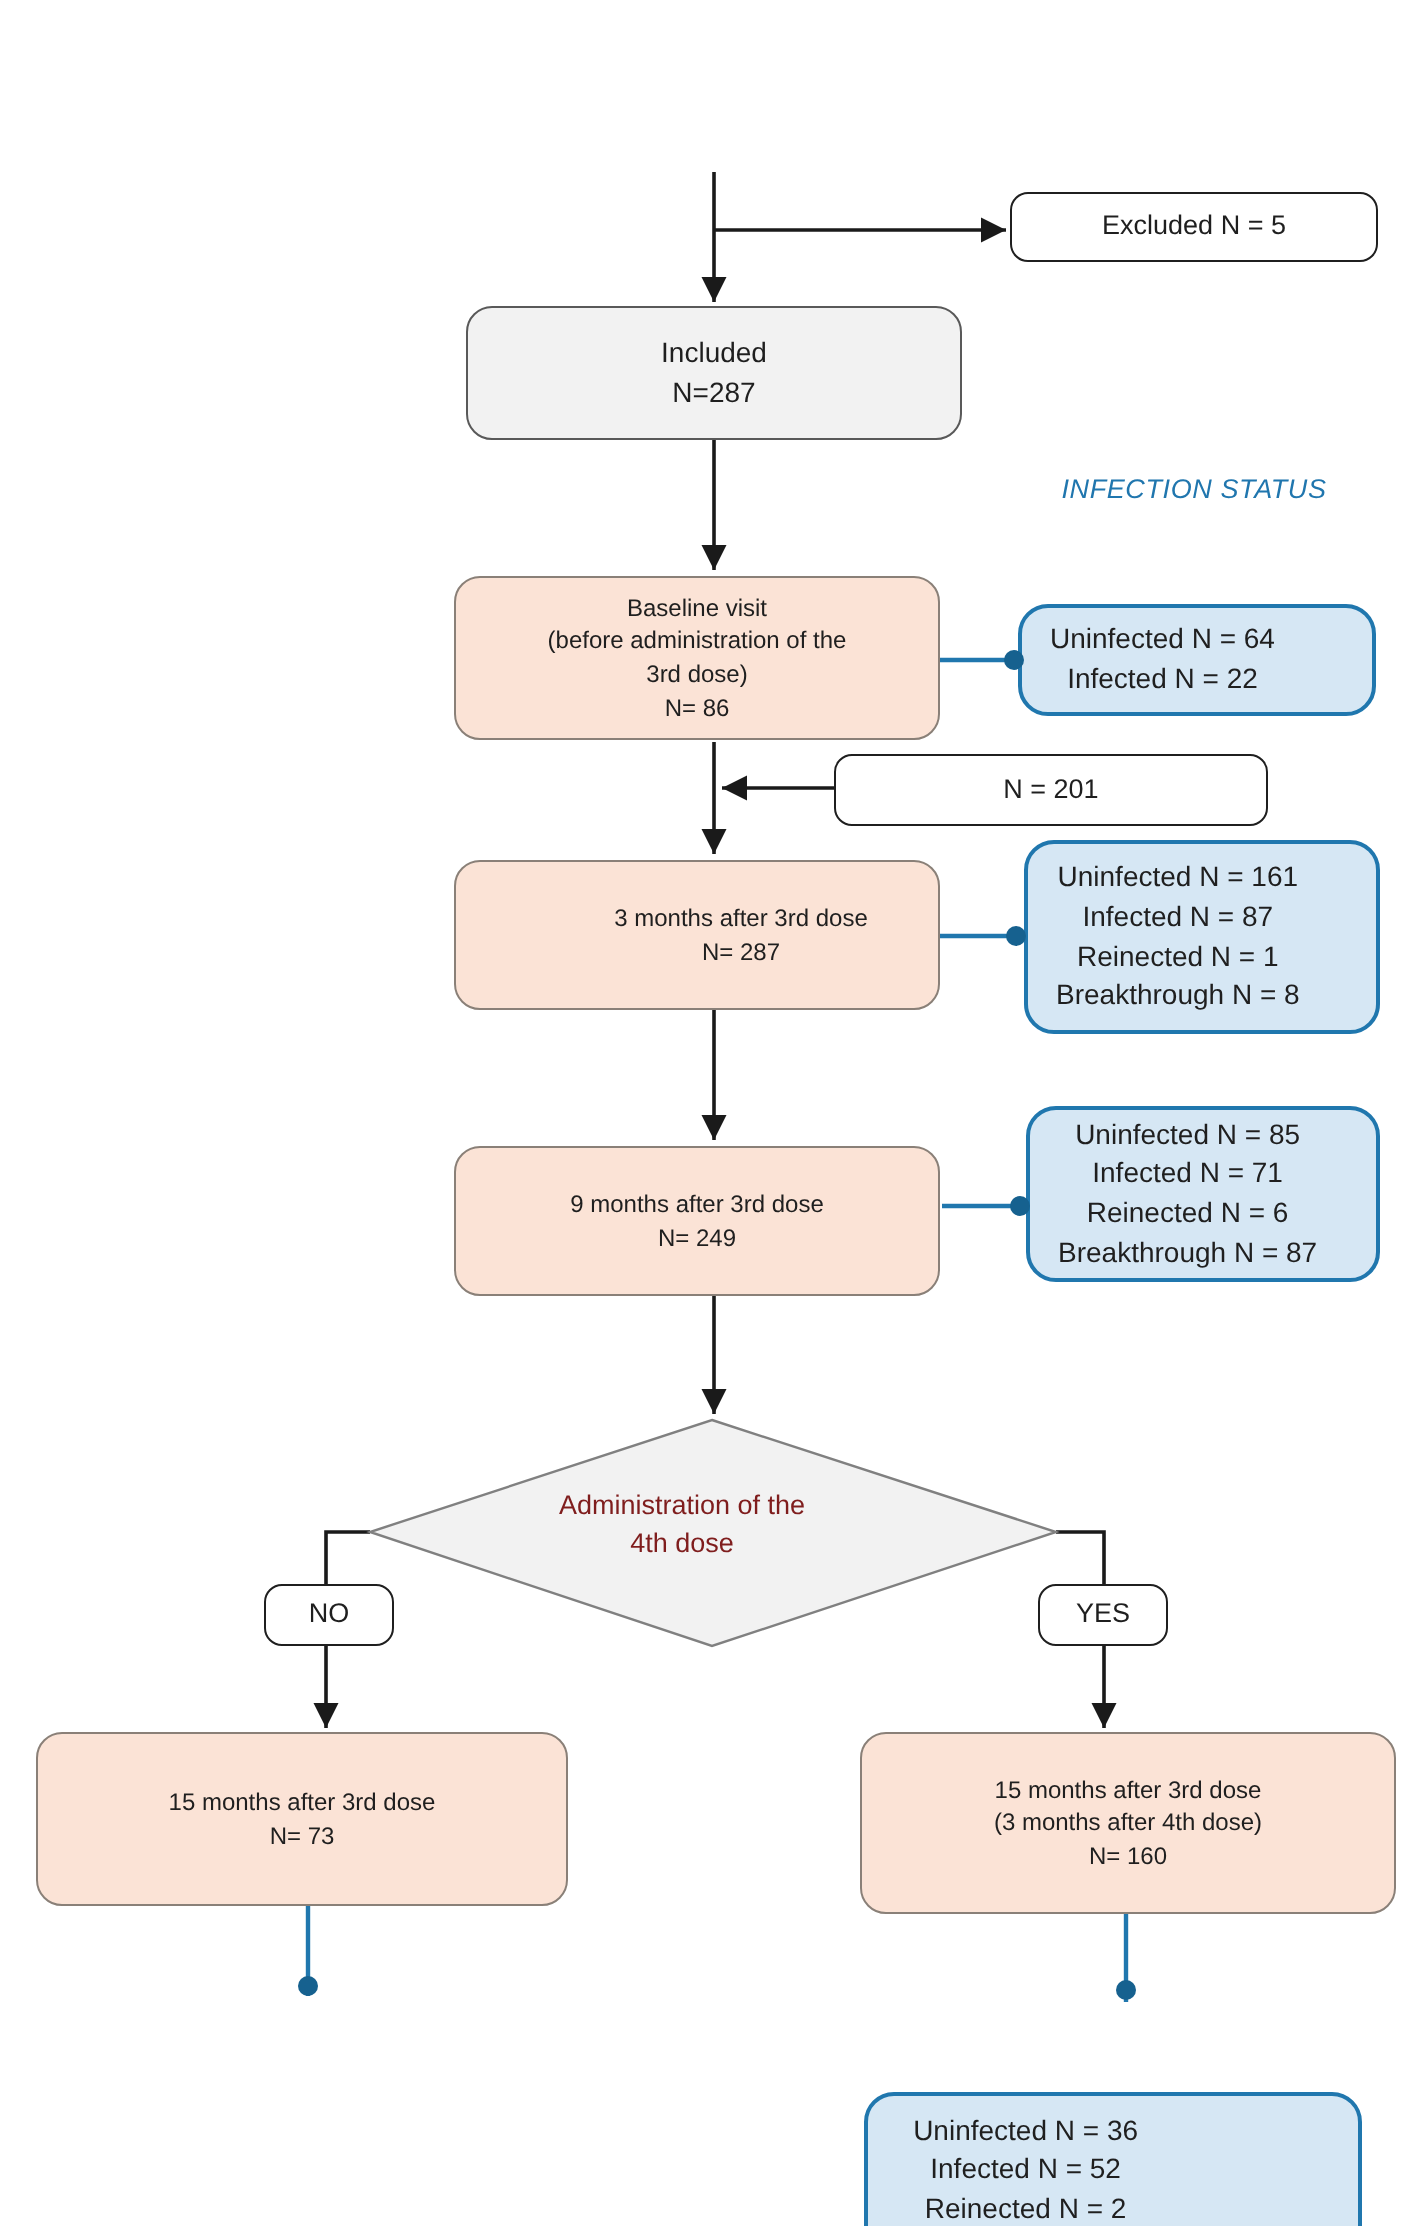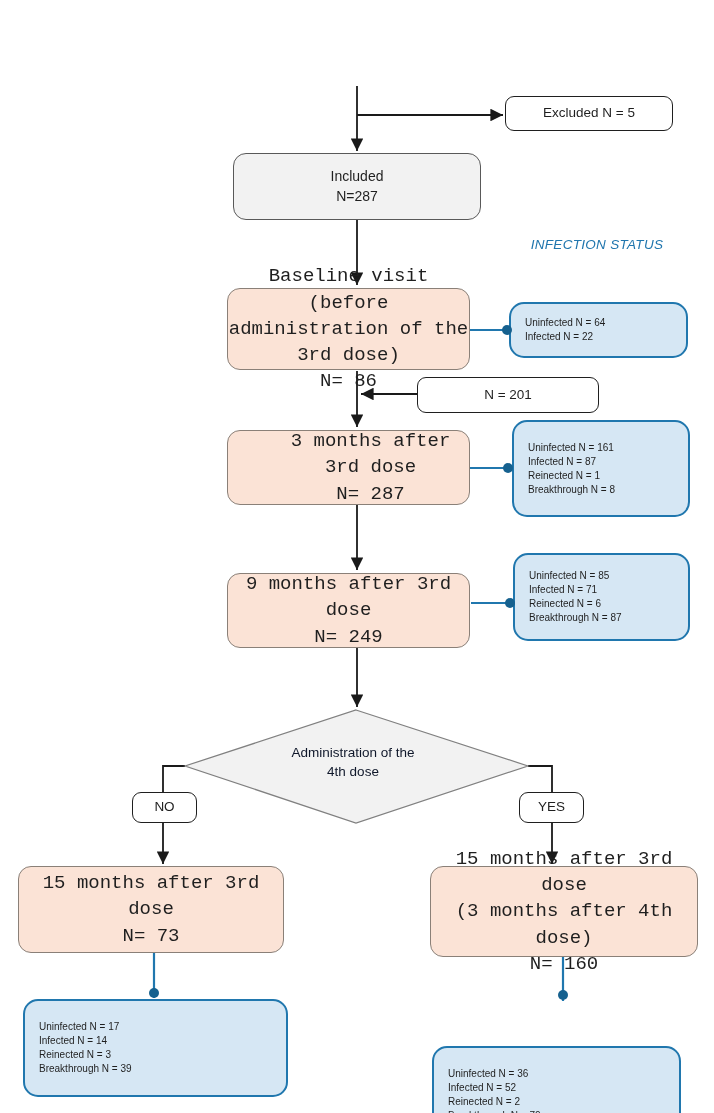--- a/index.html
+++ b/index.html
@@ -6,27 +6,27 @@
   body{width:714px;height:1113px;position:relative;font-family:"Liberation Sans",sans-serif;}
   .canvas{position:absolute;left:0;top:0;width:714px;height:1113px;}
   svg.wires{position:absolute;left:0;top:0;z-index:0;pointer-events:none;}
   .node{position:absolute;box-sizing:border-box;display:flex;align-items:center;justify-content:center;
         text-align:center;white-space:pre-line;color:#1f1f1f;z-index:1;}
   .gray{background:var(--gray-fill);border:1.5px solid var(--gray-border);border-radius:13px;
         font-size:14px;line-height:1.4;}
   .white{background:#ffffff;border:1.7px solid var(--black-border);border-radius:9px;
         font-size:13.5px;line-height:1.2;}
   .peach{background:var(--peach-fill);border:1.4px solid var(--peach-border);border-radius:13px;
-        font-size:19px;line-height:1.38;font-family:Liberation Mono, monospace;}
+        font-size:12px;line-height:1.38;}
   .blue{background:var(--blue-fill);border:2px solid var(--blue-border);border-radius:15px;
-        font-size:10px;line-height:1.4;justify-content:flex-start;text-align:left;
+        font-size:14px;line-height:1.4;justify-content:flex-start;text-align:center;
         padding:6px 8px 6px 14px;}
   .dot{position:absolute;width:10px;height:10px;border-radius:50%;background:var(--dot-blue);z-index:2;}
-  .decision-label{position:absolute;left:272px;top:744px;width:162px;text-align:center;
-        white-space:pre-line;font-size:13.5px;line-height:1.4;color:#0f172a;z-index:1;}
+  .decision-label{position:absolute;left:260px;top:744px;width:162px;text-align:center;
+        white-space:pre-line;font-size:13.5px;line-height:1.4;color:#7f1d1d;z-index:1;}
   .inf-label{position:absolute;left:512px;top:237px;width:170px;text-align:center;
         color:var(--label-blue);font-style:italic;font-weight:400;font-size:13.5px;
         letter-spacing:.3px;z-index:1;}
 </style>
 </head>
 <body>
 
 <div class="canvas">
 
   <svg class="wires" width="714" height="1113" viewBox="0 0 714 1113">
@@ -53,36 +53,36 @@
       <path d="M470,468 L510,468"></path>
       <path d="M471,603 L512,603"></path>
       <path d="M154,953 L154,998"></path>
       <path d="M563,957 L563,1001"></path>
     </g>
 
     <polygon points="356,710 528,766 356,823 185,766" fill="var(--diamond-fill)" stroke="var(--diamond-border)" stroke-width="1.2"></polygon>
   </svg>
 
 
-  <div class="node white" style="left:505px;top:96px;width:168px;height:35px;">Excluded N = 5</div>
+  <div class="node white" style="left:505px;top:96px;width:184px;height:35px;">Excluded N = 5</div>
 
   <div class="node gray" style="left:233px;top:153px;width:248px;height:67px;">Included
 N=287</div>
 
   <div class="inf-label">INFECTION STATUS</div>
 
   <div class="node peach" style="left:227px;top:288px;width:243px;height:82px;">Baseline visit
 (before administration of the
 3rd dose)
 N= 86</div>
 
   <div class="node blue" style="left:509px;top:302px;width:179px;height:56px;">Uninfected N = 64
 Infected N = 22</div>
 
-  <div class="node white" style="left:417px;top:377px;width:182px;height:36px;">N = 201</div>
+  <div class="node white" style="left:417px;top:377px;width:217px;height:36px;">N = 201</div>
 
   <div class="node peach" style="left:227px;top:430px;width:243px;height:75px;padding-left:44px;">3 months after 3rd dose
 N= 287</div>
 
   <div class="node blue" style="left:512px;top:420px;width:178px;height:97px;">Uninfected N = 161
 Infected N = 87
 Reinected N = 1
 Breakthrough N = 8</div>
 
   <div class="node peach" style="left:227px;top:573px;width:243px;height:75px;">9 months after 3rd dose
@@ -100,24 +100,20 @@
 
   <div class="node white" style="left:519px;top:792px;width:65px;height:31px;">YES</div>
 
   <div class="node peach" style="left:18px;top:866px;width:266px;height:87px;">15 months after 3rd dose
 N= 73</div>
 
   <div class="node peach" style="left:430px;top:866px;width:268px;height:91px;">15 months after 3rd dose
 (3 months after 4th dose)
 N= 160</div>
 
-  <div class="node blue" style="left:23px;top:999px;width:265px;height:98px;">Uninfected N = 17
-Infected N = 14
-Reinected N = 3
-Breakthrough N = 39</div>
 
   <div class="node blue" style="left:432px;top:1046px;width:249px;height:98px;">Uninfected N = 36
 Infected N = 52
 Reinected N = 2
 Breakthrough N = 70</div>
 
   <div class="dot" style="left:502px;top:325px;"></div>
   <div class="dot" style="left:503px;top:463px;"></div>
   <div class="dot" style="left:505px;top:598px;"></div>
   <div class="dot" style="left:149px;top:988px;"></div>

